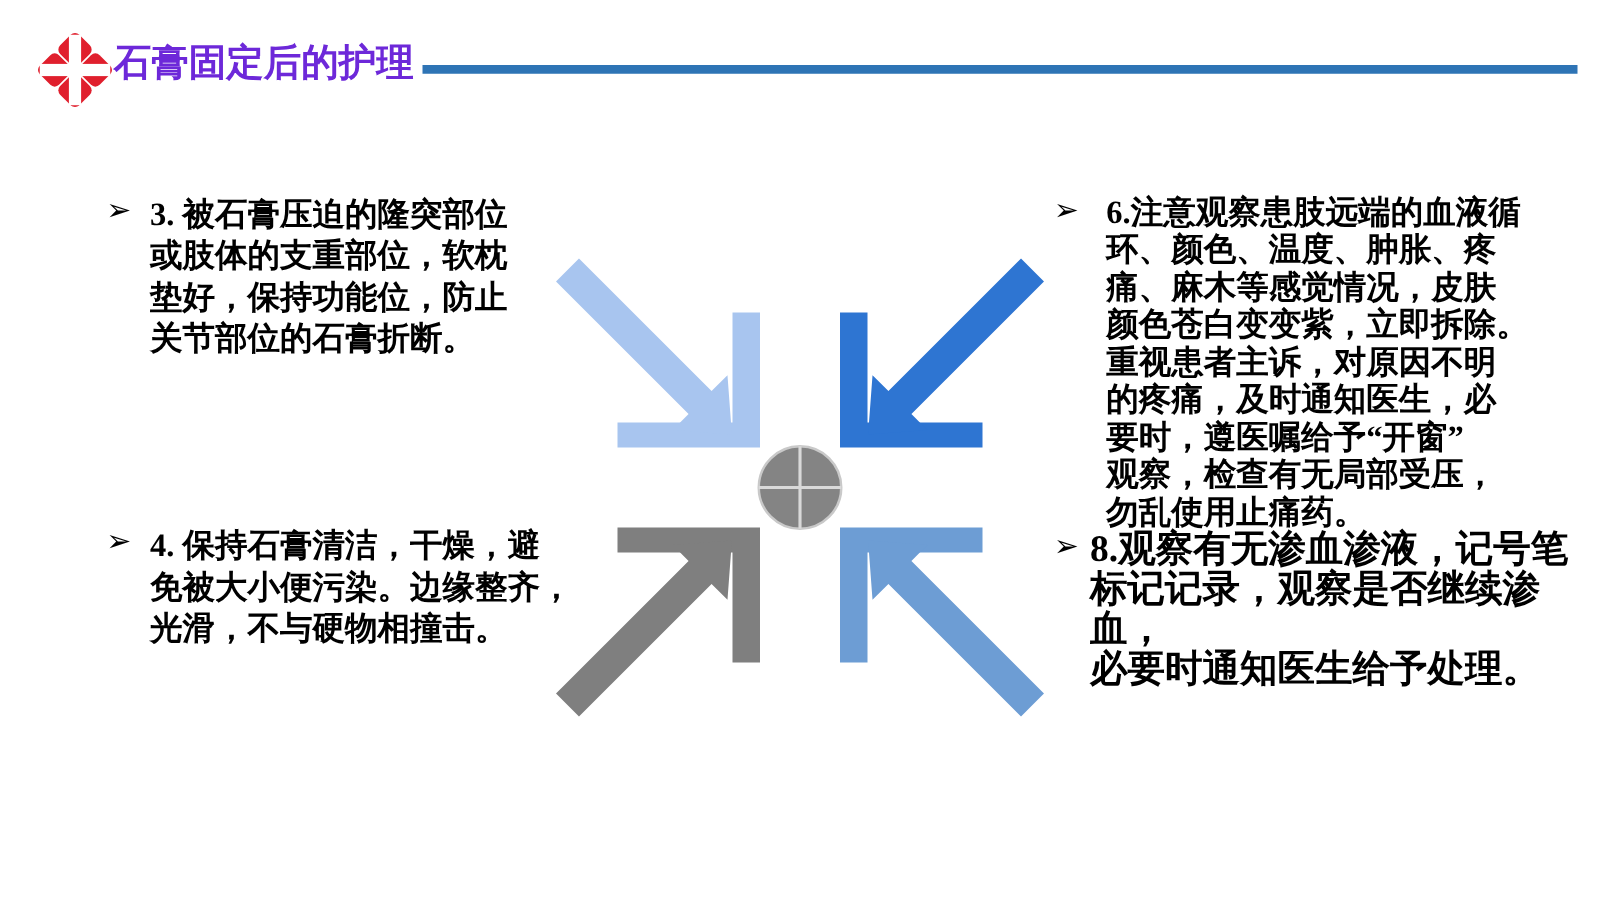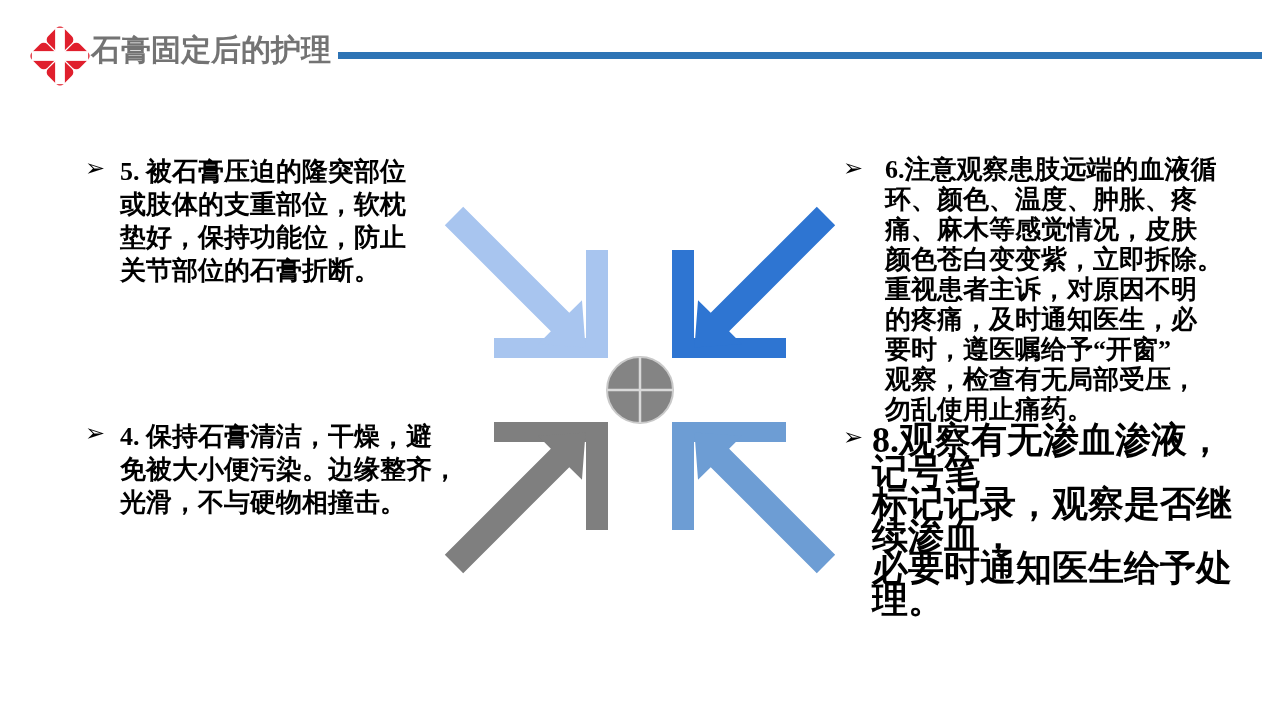--- a/index.html
+++ b/index.html
@@ -5,38 +5,38 @@
   html,body{margin:0;padding:0;background:#fff;}
   .slide{
     position:relative;width:1280px;height:720px;background:#ffffff;
     overflow:hidden;font-family:"Liberation Serif",serif;
   }
   
   .logo{position:absolute;left:28px;top:20px;width:64px;height:72px;}
   .title{
     position:absolute;left:91px;top:30px;margin:0;
     font-family:"Liberation Sans",sans-serif;font-weight:bold;
-    font-size:30px;letter-spacing:0px;color:#737373;white-space:nowrap;
+    font-size:30px;letter-spacing:0px;color:#6d28d9;white-space:nowrap;
   }
   .title-rule{position:absolute;left:338px;top:52px;width:924px;height:7px;background:#2E74B5;}
   
   .item{position:absolute;color:#000;}
   .bullet{
     position:absolute;left:0;top:1px;font-size:24px;line-height:1;color:#000;
     font-family:"DejaVu Sans",sans-serif;
   }
   .lines{white-space:pre-line;font-weight:bold;}
   .item5{left:85px;top:155px;width:360px;}
   .item5 .lines{margin-left:35px;font-size:26px;line-height:33px;}
   .item6{left:843px;top:155px;width:412px;}
   .item6 .lines{margin-left:42px;font-size:26px;line-height:30px;}
   .item7{left:85px;top:420px;width:380px;}
   .item7 .lines{margin-left:35px;font-size:26px;line-height:33px;}
   .item8{left:843px;top:424px;width:412px;}
-  .item8 .lines{margin-left:29px;font-size:36px;line-height:32px;text-indent:0;}
+  .item8 .lines{margin-left:29px;font-size:30px;line-height:32px;text-indent:0;}
   .item8 .lines::first-line{}
   
   .converge{position:absolute;left:440px;top:200px;width:400px;height:380px;}
 </style>
 </head>
 <body>
 
 <div class="slide">
 
   <svg class="logo" viewBox="-9 -9 118 118">
@@ -48,21 +48,21 @@
     </g>
     <rect x="41" y="-2" width="18" height="104" fill="#ffffff"></rect>
     <rect x="-2" y="41" width="104" height="18" fill="#ffffff"></rect>
   </svg>
 
   <h1 class="title">石膏固定后的护理</h1>
   <div class="title-rule"></div>
 
   <div class="item item5">
     <span class="bullet">➢</span>
-    <div class="lines">5. 被石膏压迫的隆突部位
+    <div class="lines">3. 被石膏压迫的隆突部位
 或肢体的支重部位，软枕
 垫好，保持功能位，防止
 关节部位的石膏折断。</div>
   </div>
 
   <div class="item item6">
     <span class="bullet">➢</span>
     <div class="lines">6.注意观察患肢远端的血液循
 环、颜色、温度、肿胀、疼
 痛、麻木等感觉情况，皮肤

